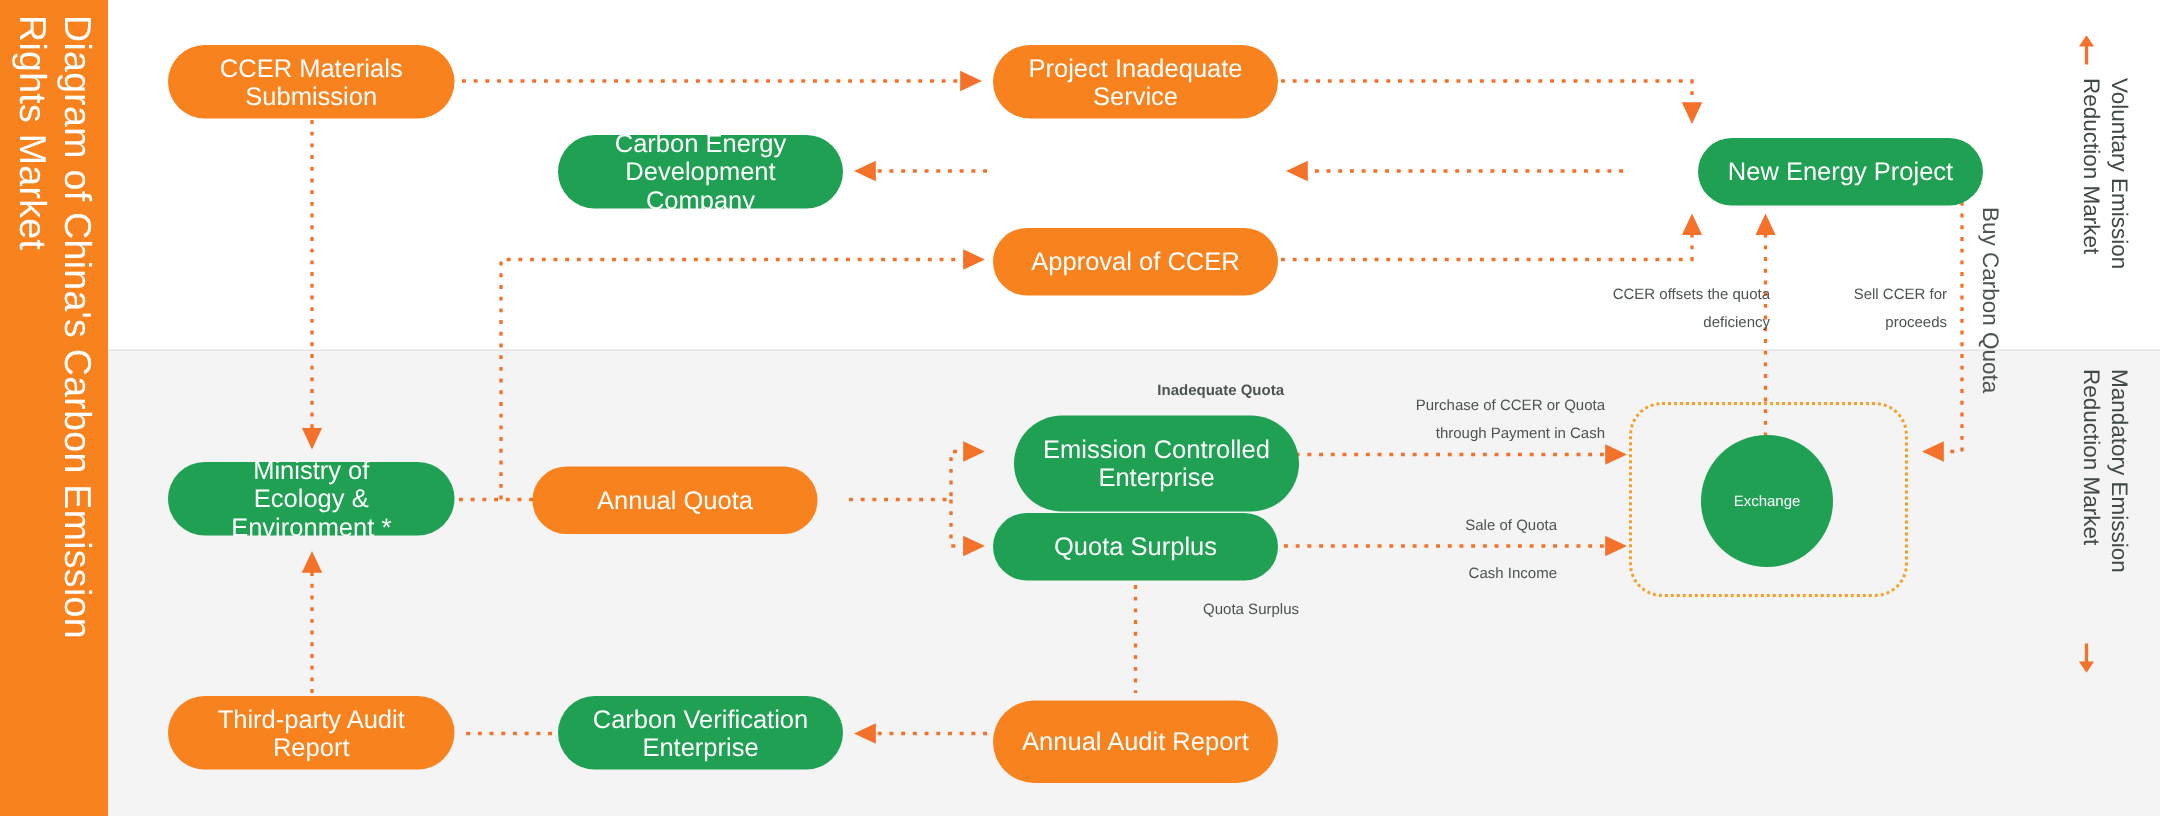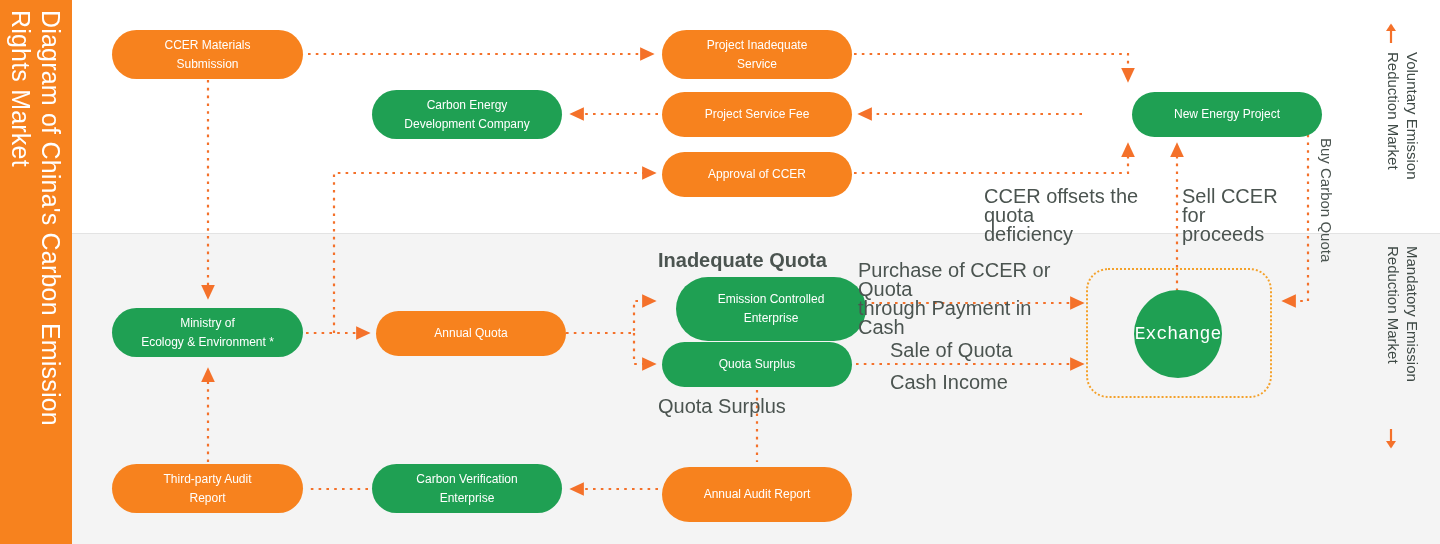--- a/index.html
+++ b/index.html
@@ -34,49 +34,48 @@
     letter-spacing:0.2px;
   }
 
   
   .node{
     position:absolute;
     border-radius:999px;
     display:flex;align-items:center;justify-content:center;
     text-align:center;
     color:#ffffff;
-    font-size:12px;line-height:19px;
+    font-size:17px;line-height:19px;
     box-sizing:border-box;
     padding:4px 10px;
     white-space:pre-line;
   }
   .node.orange{background:#F7821E;}
   .node.green{background:#1FA053;}
 
   .circle{
     position:absolute;border-radius:50%;
     background:#1FA053;color:#fff;
     display:flex;align-items:center;justify-content:center;
-    font-size:18px;
-    font-family:Liberation Mono, monospace;
+    font-size:10px;
   }
 
   .dashbox{
     position:absolute;
     border:2px dotted #F4A12A;
     border-radius:22px;
     box-sizing:border-box;
   }
 
   
   .elabel{
     position:absolute;
     color:#4b5450;
-    font-size:20px;line-height:19px;
-    text-align:left;
+    font-size:10px;line-height:19px;
+    text-align:right;
     white-space:pre-line;
   }
   .vlabel{
     position:absolute;
     color:#4b5450;
     font-size:15px;line-height:19px;
     white-space:nowrap;
   }
 
   
@@ -162,38 +161,35 @@
   <div class="node orange" style="left:662px;top:30px;width:190px;height:49px;">
     <span>Project Inadequate
 Service</span>
   </div>
 
   <div class="node green" style="left:372px;top:90px;width:190px;height:49px;">
     <span>Carbon Energy
 Development Company</span>
   </div>
 
-  <div class="node orange" style="left:662px;top:92px;width:190px;height:45px;">
-    <span>Project Service Fee</span>
-  </div>
 
   <div class="node orange" style="left:662px;top:152px;width:190px;height:45px;">
     <span>Approval of CCER</span>
   </div>
 
   <div class="node green" style="left:1132px;top:92px;width:190px;height:45px;">
     <span>New Energy Project</span>
   </div>
 
   <div class="node green" style="left:112px;top:308px;width:191px;height:49px;">
     <span>Ministry of
 Ecology &amp; Environment *</span>
   </div>
 
-  <div class="node orange" style="left:376px;top:311px;width:190px;height:45px;">
+  <div class="node orange" style="left:355px;top:311px;width:190px;height:45px;">
     <span>Annual Quota</span>
   </div>
 
   <div class="node green" style="left:676px;top:277px;width:190px;height:64px;">
     <span>Emission Controlled
 Enterprise</span>
   </div>
 
   <div class="node green" style="left:662px;top:342px;width:190px;height:45px;">
     <span>Quota Surplus</span>

